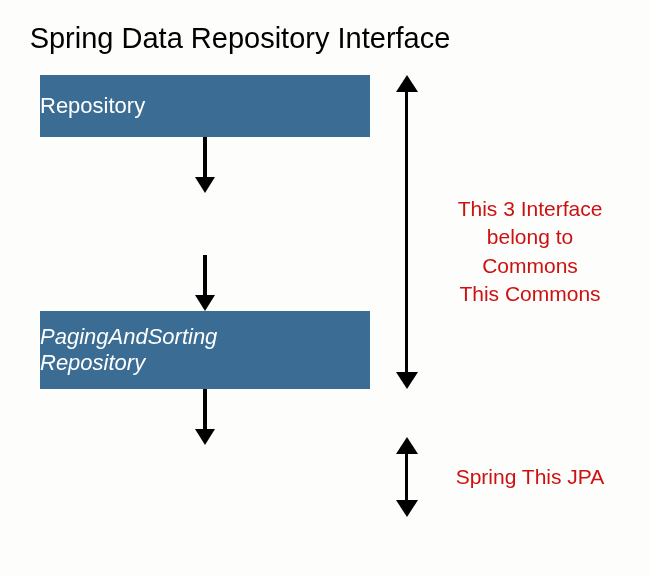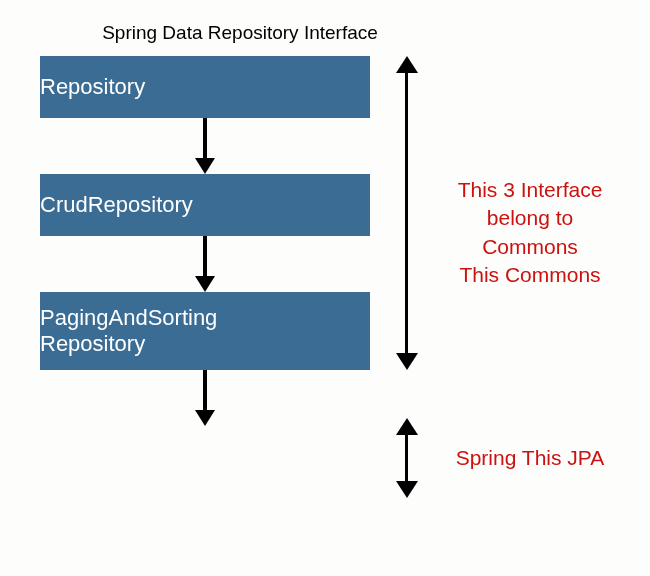--- a/index.html
+++ b/index.html
@@ -5,25 +5,25 @@
     * { margin: 0; padding: 0; box-sizing: border-box; }
     body {
       width: 650px;
       height: 576px;
       background: #fdfdfc;
       font-family: 'Segoe UI', 'Myriad Pro', Arial, sans-serif;
       position: relative;
     }
     .title {
       text-align: center;
-      font-size: 19px;
+      font-size: 29px;
       font-weight: 400;
       color: #000;
       padding-top: 22px;
-      padding-bottom: 12px;
+      padding-bottom: 20px;
       width: 480px;
     }
     .diagram {
       position: relative;
       width: 650px;
       height: 500px;
     }
     .box {
       position: absolute;
       left: 40px;
@@ -102,30 +102,27 @@
 
   <div class="box" style="top:0px;">
     <span>Repository</span>
   </div>
 
   <div class="arrow-down" style="top:62px;">
     <div class="shaft" style="top:0; height:40px;"></div>
     <div class="head" style="top:40px;"></div>
   </div>
 
-  <div class="box" style="top:118px;">
-    <span>CrudRepository</span>
-  </div>
 
   <div class="arrow-down" style="top:180px;">
     <div class="shaft" style="top:0; height:40px;"></div>
     <div class="head" style="top:40px;"></div>
   </div>
 
-  <div class="box box-tall" style="top:236px;">
+  <div class="box box-tall" style="top:236px;font-style:italic;">
     <span>PagingAndSorting</span>
     <span>Repository</span>
   </div>
 
   <div class="arrow-down" style="top:314px;">
     <div class="shaft" style="top:0; height:40px;"></div>
     <div class="head" style="top:40px;"></div>
   </div>
 
 

